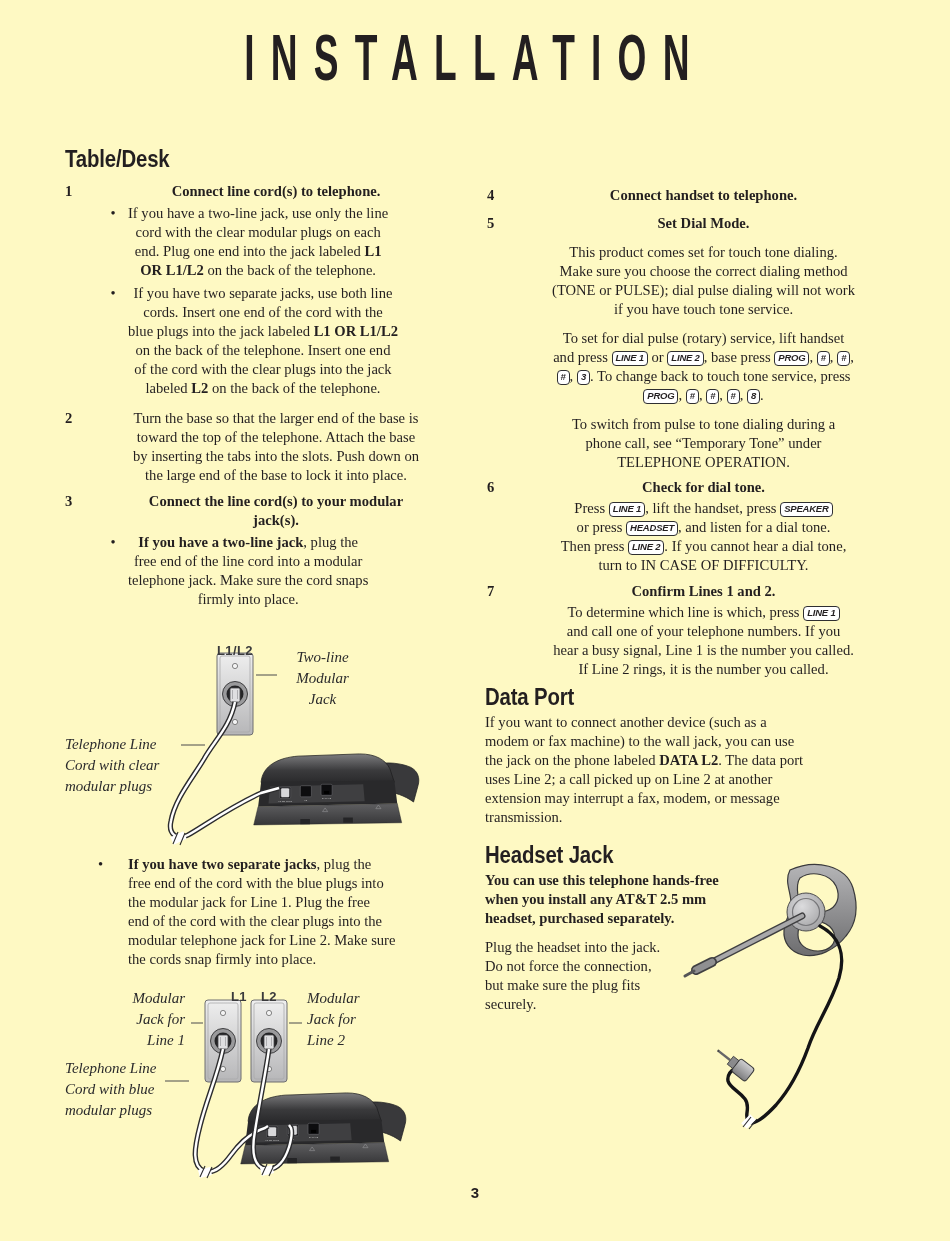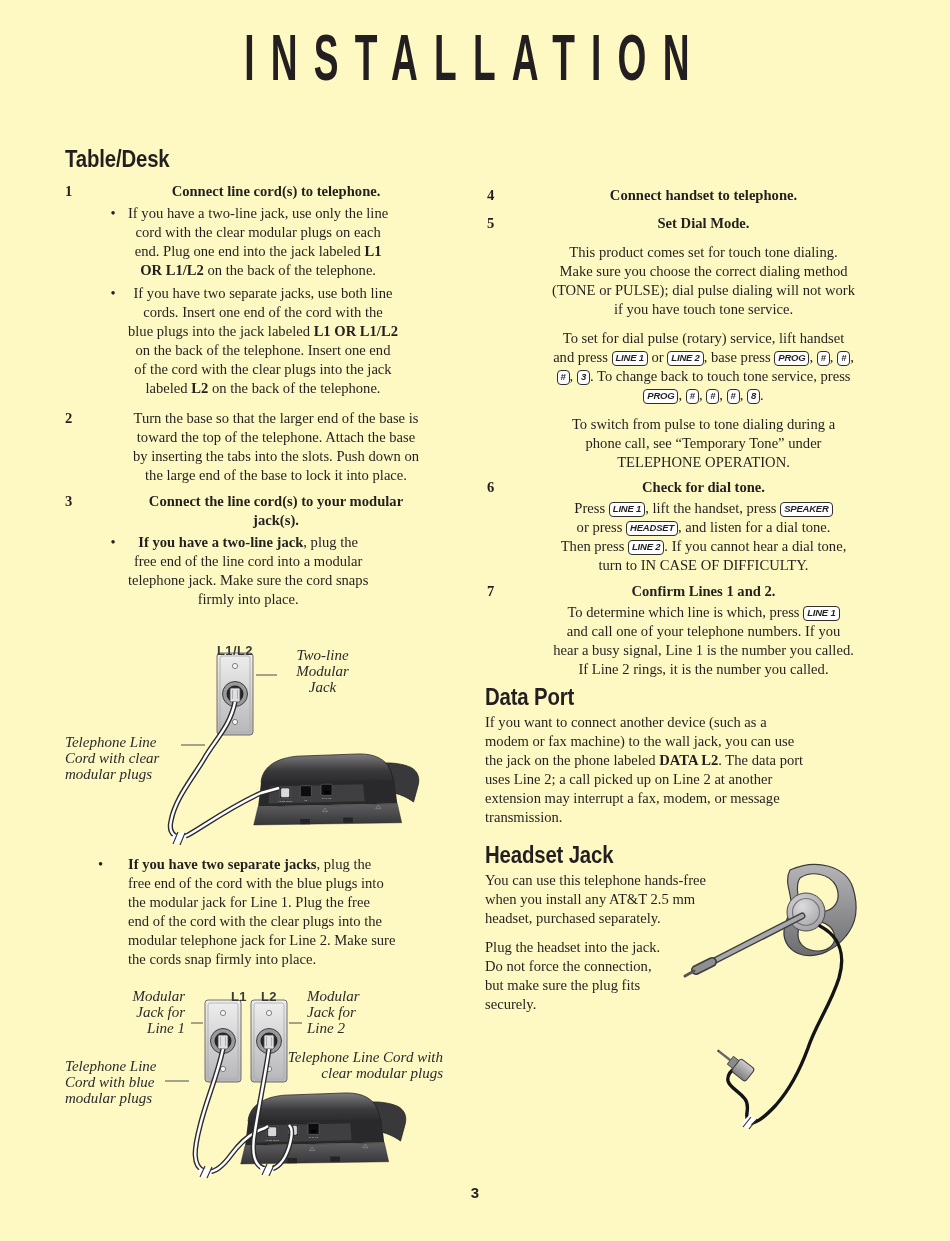--- a/index.html
+++ b/index.html
@@ -41,21 +41,21 @@
     font-family:"Liberation Sans", sans-serif; font-style:italic; font-weight:700;
     font-size:9.5px; line-height:1.05; letter-spacing:-0.2px;
     display:inline-block; padding:1px 3px 2px 3px; background:#fff;
     border:1.2px solid #2f2f31; border-radius:4px; transform:translateY(-1px);
     white-space:nowrap;
   }
   
   .diagram { position:absolute; }
   .diagram svg { position:absolute; left:0; top:0; }
   .dlabel {
-    position:absolute; font-style:italic; font-size:15px; line-height:16px;
+    position:absolute; font-style:italic; font-size:15px; line-height:21px;
     white-space:pre-line; color:#2a2a2c;
   }
   .plabel {
     position:absolute; font-family:"Liberation Sans", sans-serif;
     font-weight:700; font-size:13px; letter-spacing:0.4px; text-align:center;
     color:#3a3a3c;
   }
   .cordO { fill:none; stroke:#2c2c2e; stroke-width:5.2; }
   .cordI { fill:none; stroke:#ffffff; stroke-width:2.4; }
   .gap   { stroke:#ffffff; stroke-width:8; fill:none; }
@@ -251,22 +251,20 @@
     <div class="plabel" style="left:186px; top:4px; width:36px;">L2</div>
     <div class="dlabel" style="left:20px; top:5px; width:100px; text-align:right;">Modular
 Jack for
 Line 1</div>
     <div class="dlabel" style="left:242px; top:5px; width:100px;">Modular
 Jack for
 Line 2</div>
     <div class="dlabel" style="left:0; top:75px; width:112px;">Telephone Line
 Cord with blue
 modular plugs</div>
-    <div class="dlabel" style="left:218px; top:66px; width:160px; text-align:right;">Telephone Line Cord with
-clear modular plugs</div>
   </div>
 
   <div class="col" style="left:487px; top:186px; width:406px;">
     <div class="item">
       <span class="num">4</span>
       <div class="ibody">
         <p class="ititle">Connect handset to telephone.</p>
       </div>
     </div>
     <div class="item" style="margin-bottom:6px;">
@@ -313,21 +311,21 @@
     <p class="body"><span>If you want to connect another device (such as a
 modem or fax machine) to the wall jack, you can use
 the jack on the phone labeled </span><span class="b">DATA L2</span><span>.  The data port
 uses Line 2; a call picked up on Line 2 at another
 extension may interrupt a fax, modem, or message
 transmission.</span></p>
   </div>
 
   <div class="col" style="left:485px; top:842px; width:340px;">
     <div class="h2" style="margin-bottom:3px;">Headset Jack</div>
-    <p class="body" style=""><span>You can use this telephone hands-free
+    <p class="body" style="font-weight:bold;"><span>You can use this telephone hands-free
 when you install any AT&amp;T 2.5 mm
 headset, purchased separately.</span></p>
     <p class="body"><span>Plug the headset into the jack.
 Do not force the connection,
 but make sure the plug fits
 securely.</span></p>
   </div>
 
   <div class="diagram" style="left:640px; top:856px; width:270px; height:340px;">
     <svg width="270" height="340" viewBox="0 0 270 340">

